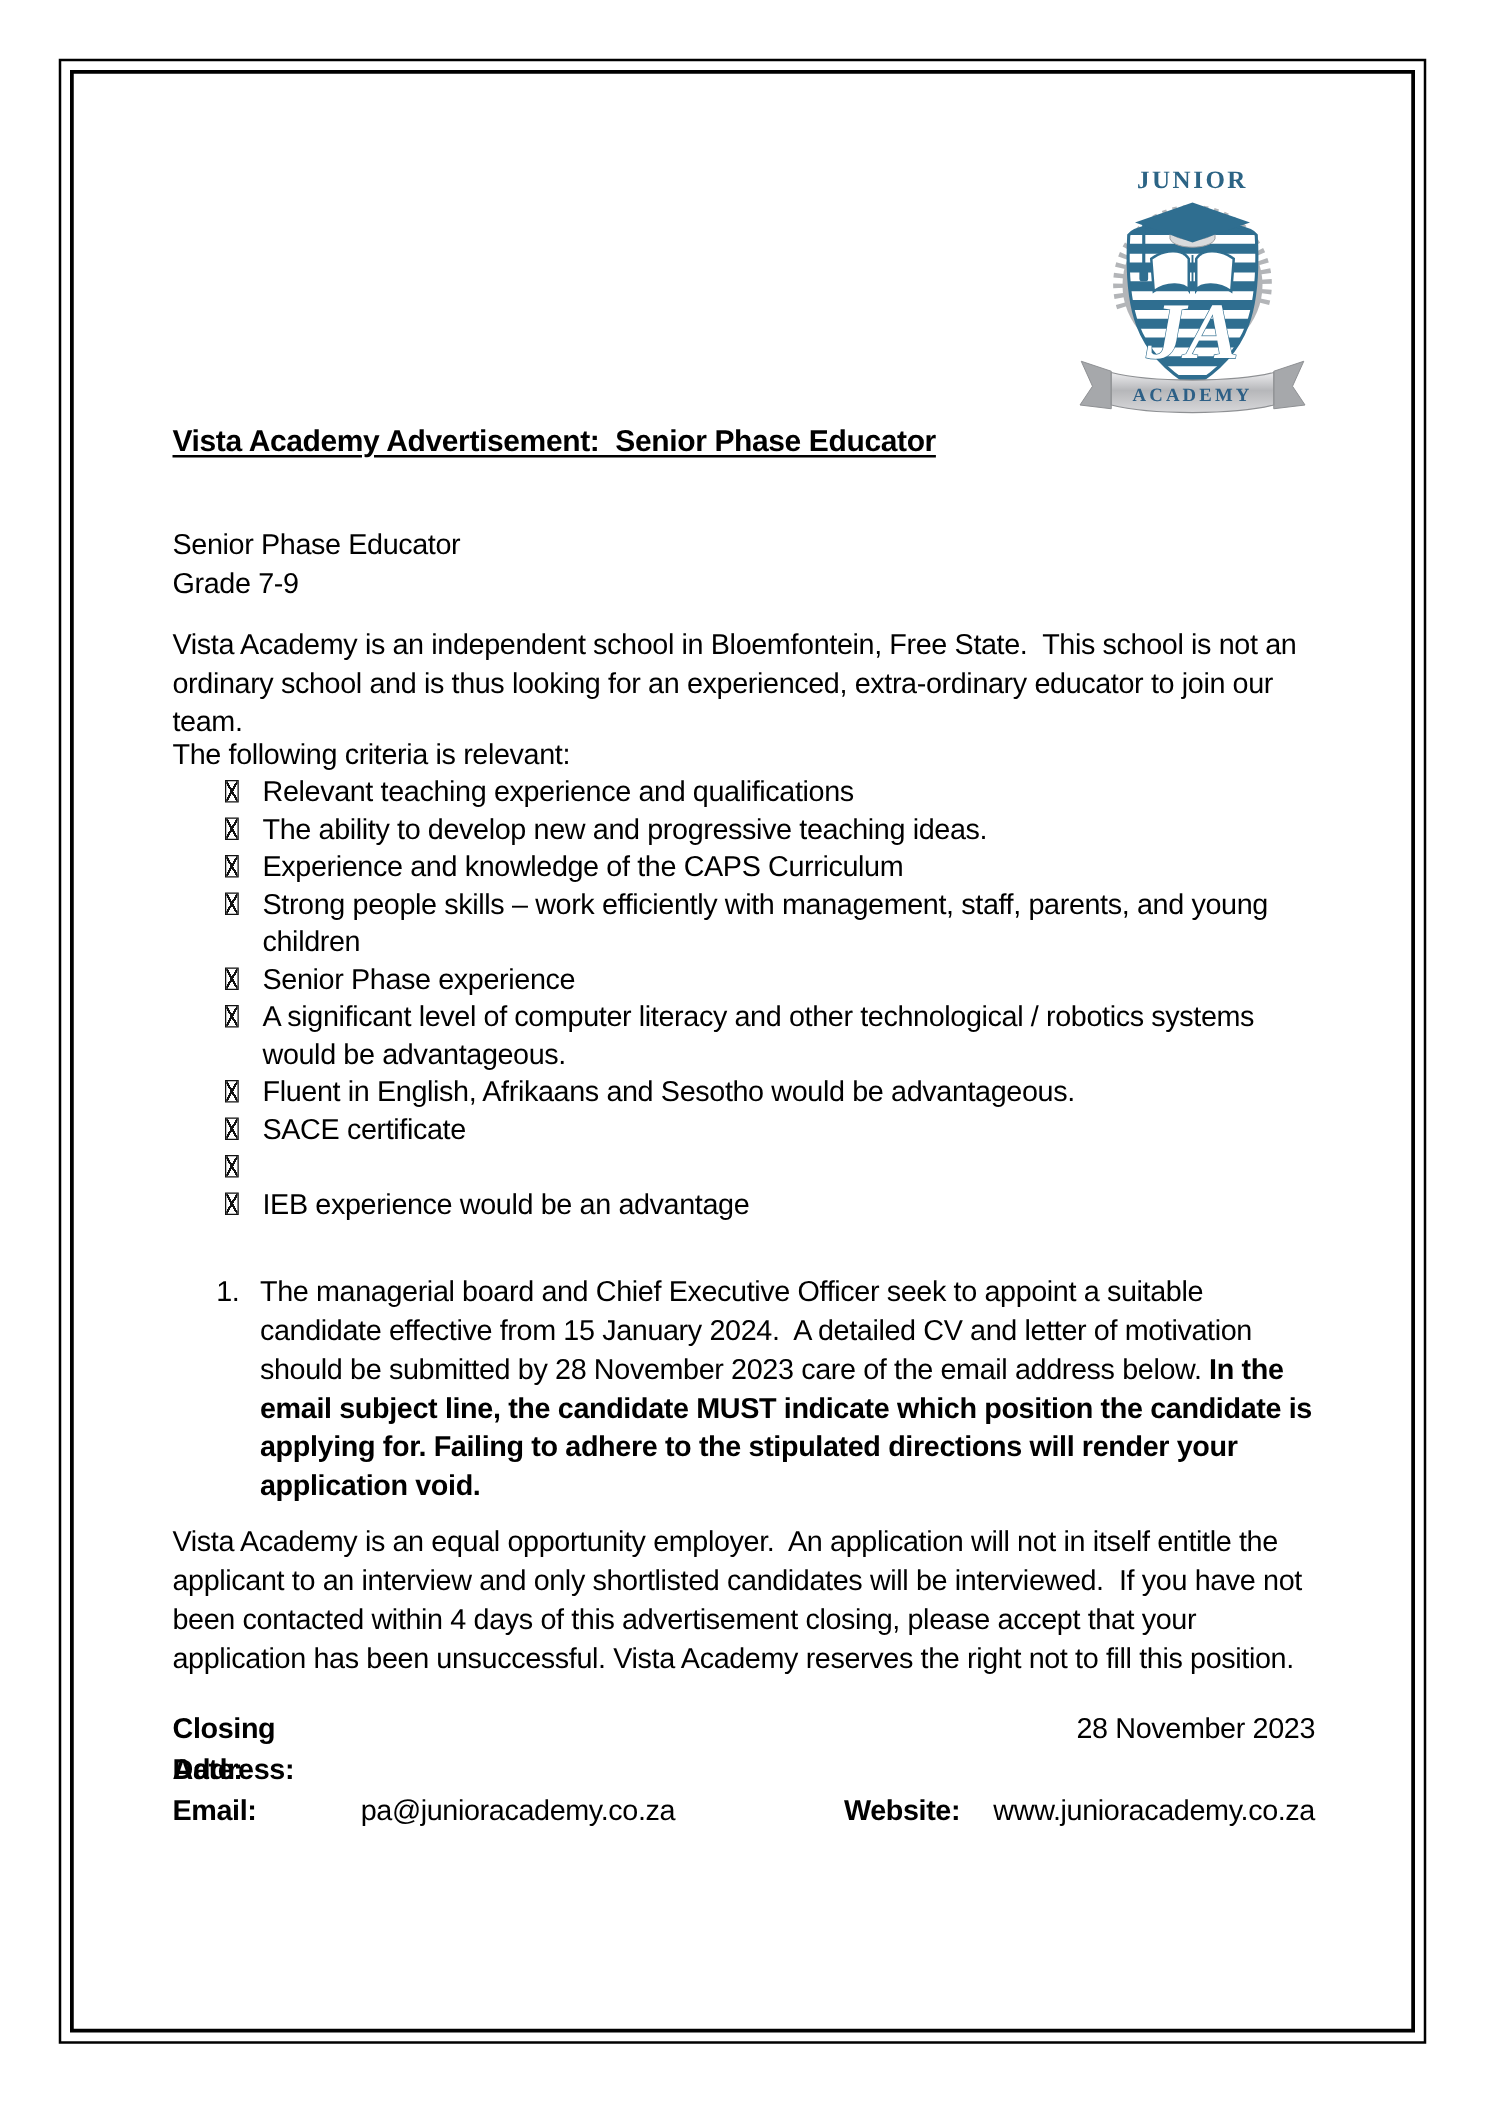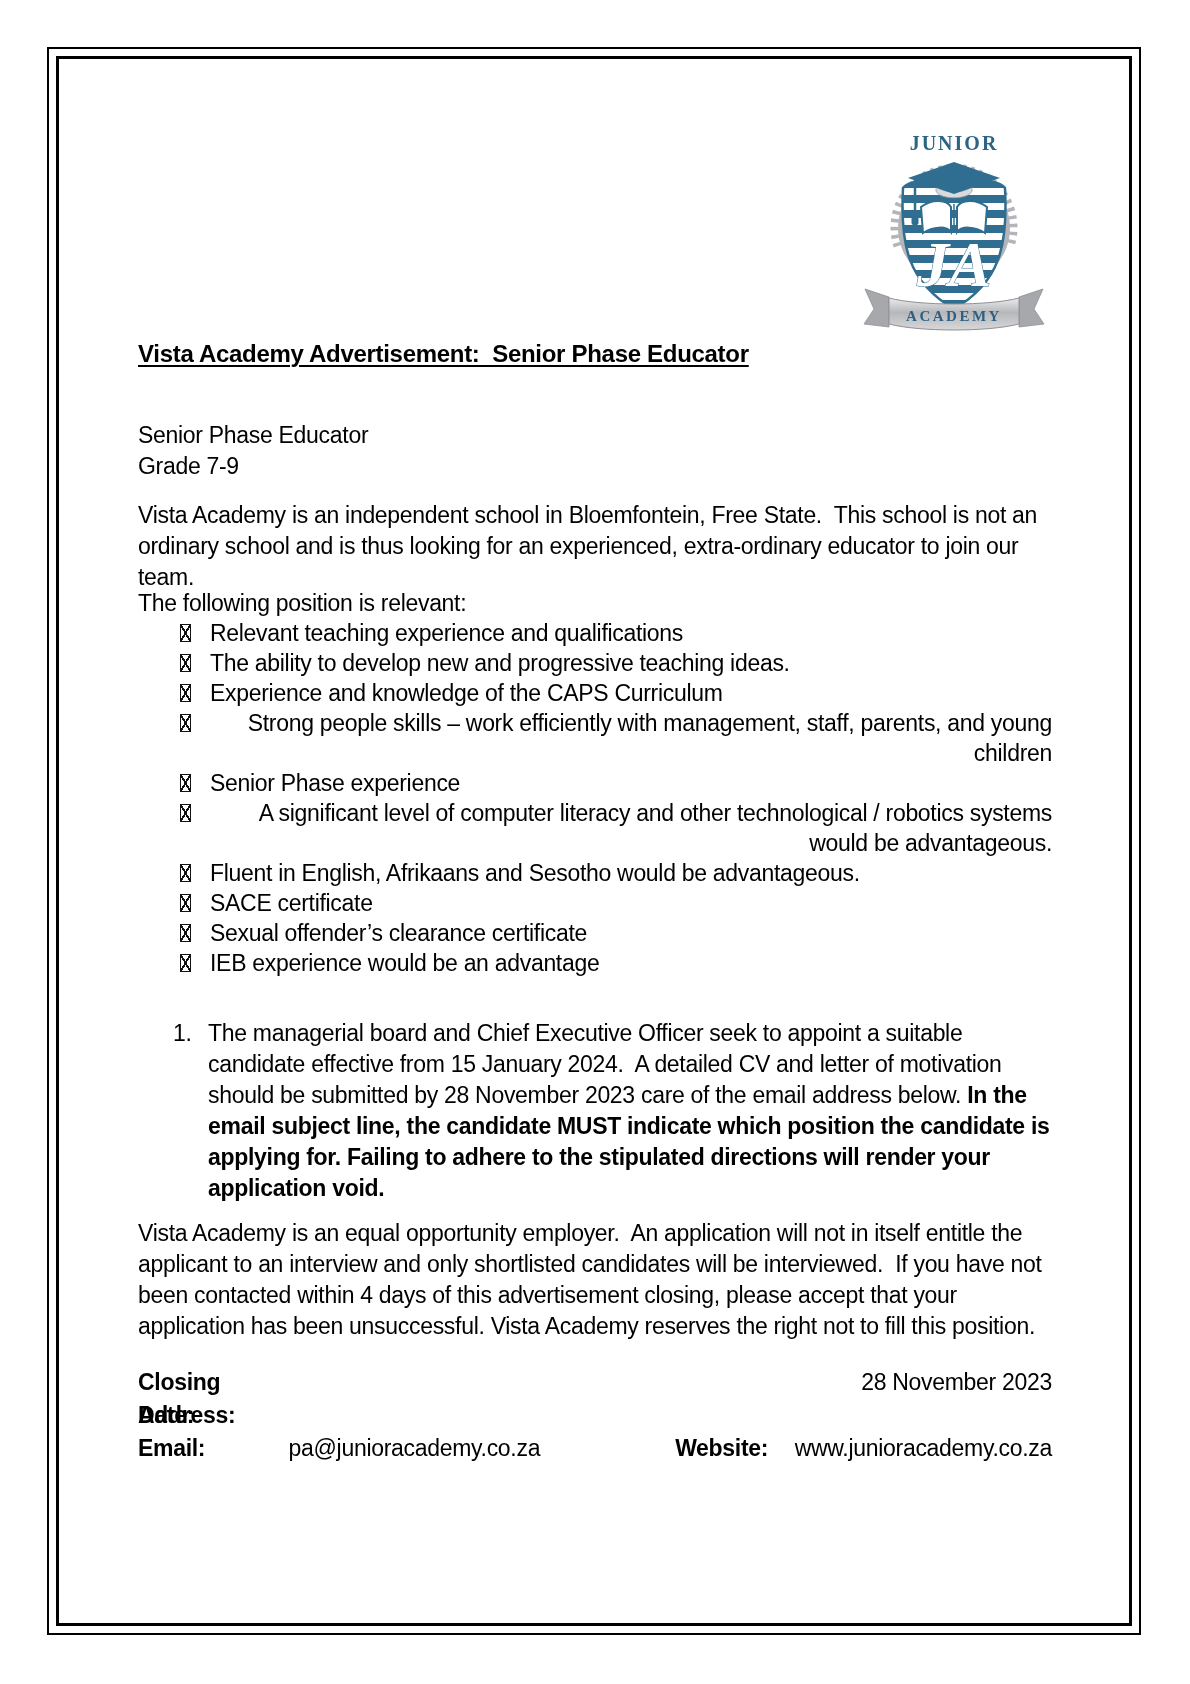--- a/index.html
+++ b/index.html
@@ -15,21 +15,21 @@
 
   .block{position:absolute;left:138px;width:914px;font-size:23px;line-height:31px;}
   .pre{white-space:pre-wrap;}
 
   .doc-title{top:338px;font-weight:bold;text-decoration:underline;text-decoration-thickness:2px;text-underline-offset:3px;font-size:24px;}
   .subtitle{top:420px;}
   .intro{top:500px;}
   .criteria-heading{top:588px;}
 
   .criteria-list{top:618px;left:180px;width:872px;margin:0;padding:0;list-style:none;}
-  .criteria-list li{display:flex;align-items:flex-start;min-height:30px;line-height:30px;font-size:23px;text-align:right;}
+  .criteria-list li{display:flex;align-items:flex-start;min-height:30px;line-height:30px;font-size:23px;}
   .tofu{
     flex:0 0 auto;display:inline-block;width:9px;height:16px;margin:6px 19px 0 0;
     border:1.6px solid #111;box-sizing:content-box;
     background:
       linear-gradient(to top right,  transparent calc(50% - 0.9px), #111 calc(50% - 0.9px), #111 calc(50% + 0.9px), transparent calc(50% + 0.9px)),
       linear-gradient(to bottom right, transparent calc(50% - 0.9px), #111 calc(50% - 0.9px), #111 calc(50% + 0.9px), transparent calc(50% + 0.9px));
   }
 
   .numbered{top:1018px;display:flex;}
   .numbered .num{flex:0 0 35px;margin-left:35px;}
@@ -113,21 +113,21 @@
 
 <div class="block doc-title pre">Vista Academy Advertisement:  Senior Phase Educator</div>
 
 <div class="block subtitle">
   <div>Senior Phase Educator</div>
   <div>Grade 7-9</div>
 </div>
 
 <div class="block intro pre">Vista Academy is an independent school in Bloemfontein, Free State.  This school is not an ordinary school and is thus looking for an experienced, extra-ordinary educator to join our team.</div>
 
-<div class="block criteria-heading">The following position is relevant:</div>
+<div class="block criteria-heading">The following criteria is relevant:</div>
 
 <ul class="block criteria-list">
   <li>
       <span class="tofu"></span>
       <span class="pre">Relevant teaching experience and qualifications</span>
     </li>
   <li>
       <span class="tofu"></span>
       <span class="pre">The ability to develop new and progressive teaching ideas.</span>
     </li>
@@ -150,21 +150,20 @@
   <li>
       <span class="tofu"></span>
       <span class="pre">Fluent in English, Afrikaans and Sesotho would be advantageous.</span>
     </li>
   <li>
       <span class="tofu"></span>
       <span class="pre">SACE certificate</span>
     </li>
   <li>
       <span class="tofu"></span>
-      <span class="pre">Sexual offender’s clearance certificate</span>
     </li>
   <li>
       <span class="tofu"></span>
       <span class="pre">IEB experience would be an advantage</span>
     </li>
 </ul>
 
 <div class="block numbered">
   <span class="num">1.</span>
   <span class="ntext pre"><span class="pre">The managerial board and Chief Executive Officer seek to appoint a suitable candidate effective from 15 January 2024.  A detailed CV and letter of motivation should be submitted by 28 November 2023 care of the email address below. </span><span class="pre bold-run">In the email subject line, the candidate MUST indicate which position the candidate is applying for. Failing to adhere to the stipulated directions will render your application void.</span></span>

